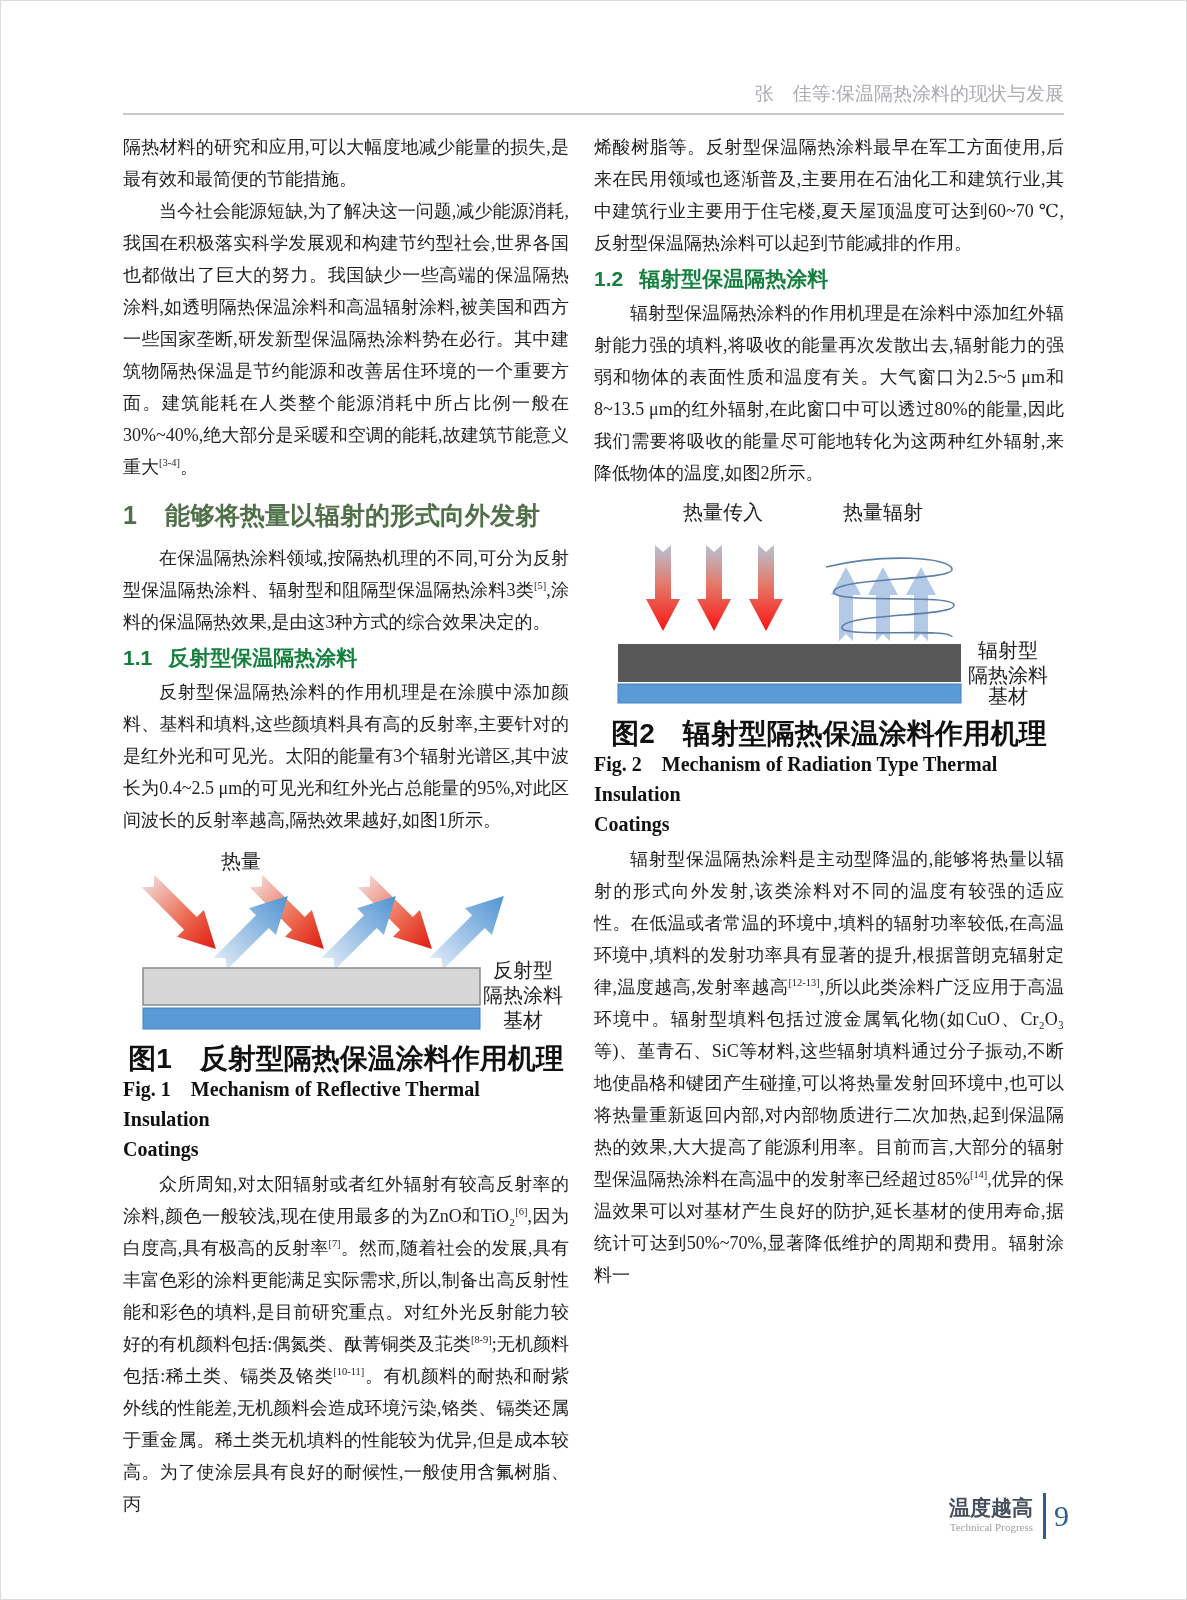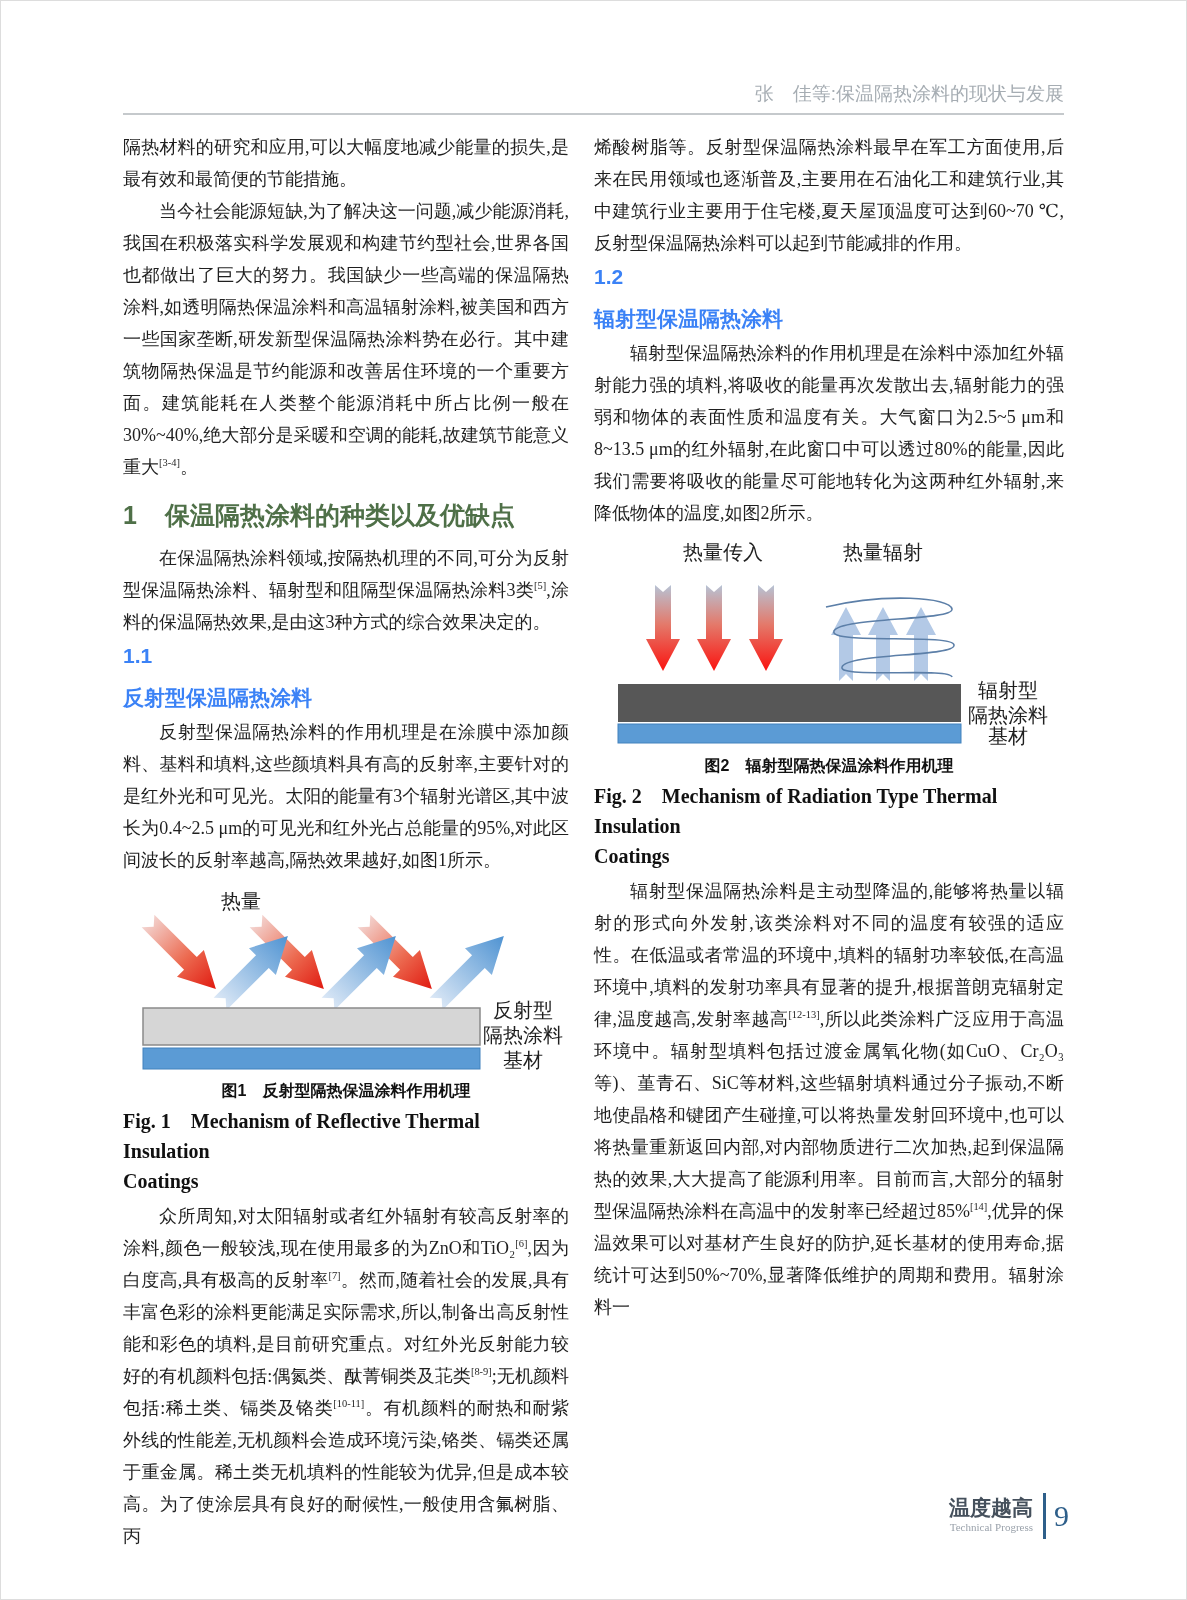--- a/index.html
+++ b/index.html
@@ -13,24 +13,24 @@
   .col-left{width:446px;}
   .col-right{width:470px;}
   p.body{margin:0;font-size:18px;line-height:32px;text-align:justify;}
   p.indent{text-indent:2em;}
   sup{font-size:0.58em;line-height:0;vertical-align:super;}
   .sec-h1{display:flex;align-items:baseline;gap:28px;margin:16px 0 10px;
         font-family:"Liberation Sans","DejaVu Sans",sans-serif;font-weight:bold;
         font-size:25px;color:#4f7048;}
   .sec-h2{display:flex;align-items:baseline;gap:16px;margin:6px 0 4px;
         font-family:"Liberation Sans","DejaVu Sans",sans-serif;font-weight:bold;
-        font-size:21px;color:#3b82f6;flex-direction:column;}
+        font-size:21px;color:#15803d;}
   figure{margin:10px 0 4px;}
   .cap-zh{text-align:center;font-family:"Liberation Sans","DejaVu Sans",sans-serif;
-        font-weight:bold;font-size:16px;line-height:30px;color:#111;}
+        font-weight:bold;font-size:28px;line-height:30px;margin-top:8px;color:#111;}
   .cap-en{font-family:"Liberation Serif","DejaVu Serif",serif;
         font-weight:bold;font-size:20px;line-height:30px;color:#111;}
   .fig-svg{display:block;}
   .svg-label{font-size:20px;fill:#1f1f1f;font-family:"Liberation Serif","DejaVu Serif",serif;}
   .page-footer{position:absolute;top:1492px;right:117px;display:flex;align-items:center;}
   .footer-txt{text-align:right;margin-right:10px;}
   .footer-zh{font-family:"Liberation Sans","DejaVu Sans",sans-serif;font-weight:bold;
         font-size:21px;color:#45505c;line-height:22px;}
   .footer-en{font-family:"Liberation Serif","DejaVu Serif",serif;font-size:11px;color:#9aa2ab;line-height:16px;}
   .footer-bar{width:3px;height:46px;background:#2e5f8a;margin-right:8px;}
@@ -45,21 +45,21 @@
   <div class="header-rule"></div>
 
   <div class="content">
 
     <div class="col-left">
       <p class="body"><span>隔热材料的研究和应用,可以大幅度地减少能量的损失,是最有效和最简便的节能措施。</span></p>
       <p class="body indent"><span>当今社会能源短缺,为了解决这一问题,减少能源消耗,我国在积极落实科学发展观和构建节约型社会,世界各国也都做出了巨大的努力。我国缺少一些高端的保温隔热涂料,如透明隔热保温涂料和高温辐射涂料,被美国和西方一些国家垄断,研发新型保温隔热涂料势在必行。其中建筑物隔热保温是节约能源和改善居住环境的一个重要方面。建筑能耗在人类整个能源消耗中所占比例一般在30%~40%,绝大部分是采暖和空调的能耗,故建筑节能意义重大</span><sup>[3-4]</sup><span>。</span></p>
 
       <div class="sec-h1">
         <span>1</span>
-        <span>保温隔热涂料的种类以及优缺点</span>
+        <span>能够将热量以辐射的形式向外发射</span>
       </div>
 
       <p class="body indent"><span>在保温隔热涂料领域,按隔热机理的不同,可分为反射型保温隔热涂料、辐射型和阻隔型保温隔热涂料3类</span><sup>[5]</sup><span>,涂料的保温隔热效果,是由这3种方式的综合效果决定的。</span></p>
 
       <div class="sec-h2">
         <span>1.1</span>
         <span>反射型保温隔热涂料</span>
       </div>
 
       <p class="body indent"><span>反射型保温隔热涂料的作用机理是在涂膜中添加颜料、基料和填料,这些颜填料具有高的反射率,主要针对的是红外光和可见光。太阳的能量有3个辐射光谱区,其中波长为0.4~2.5 μm的可见光和红外光占总能量的95%,对此区间波长的反射率越高,隔热效果越好,如图1所示。</span></p>

